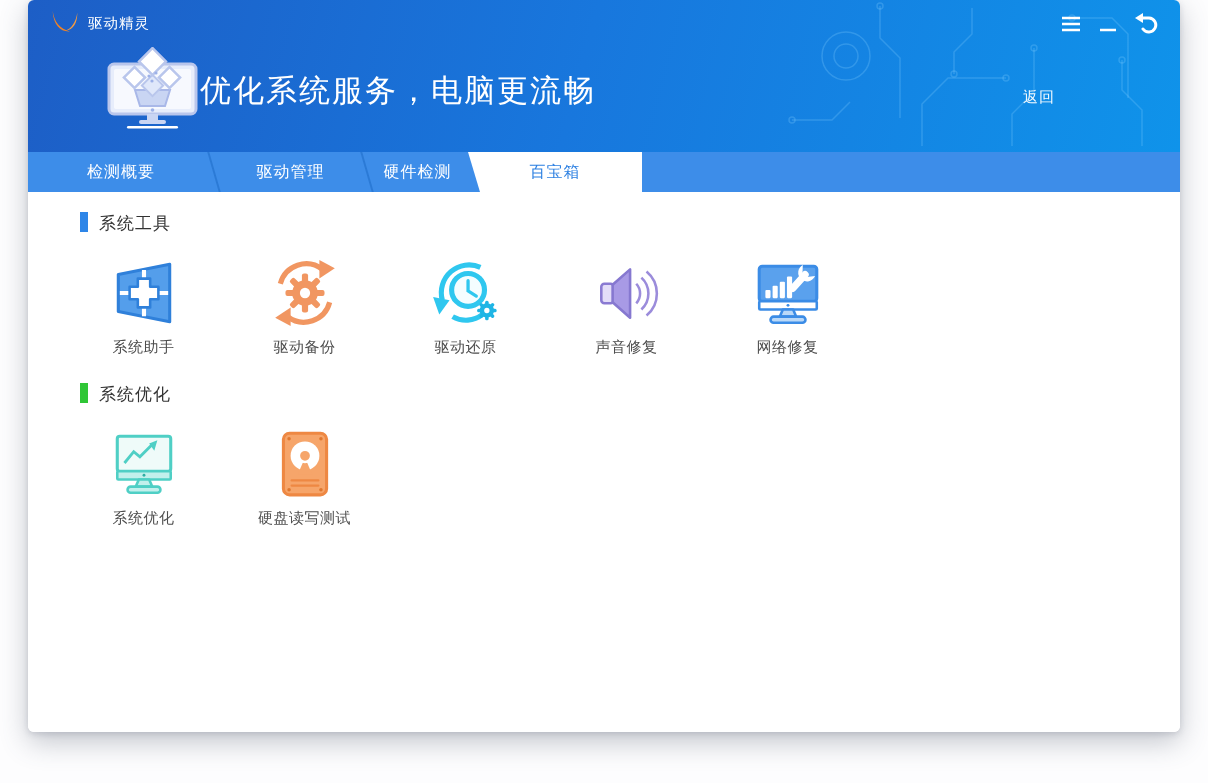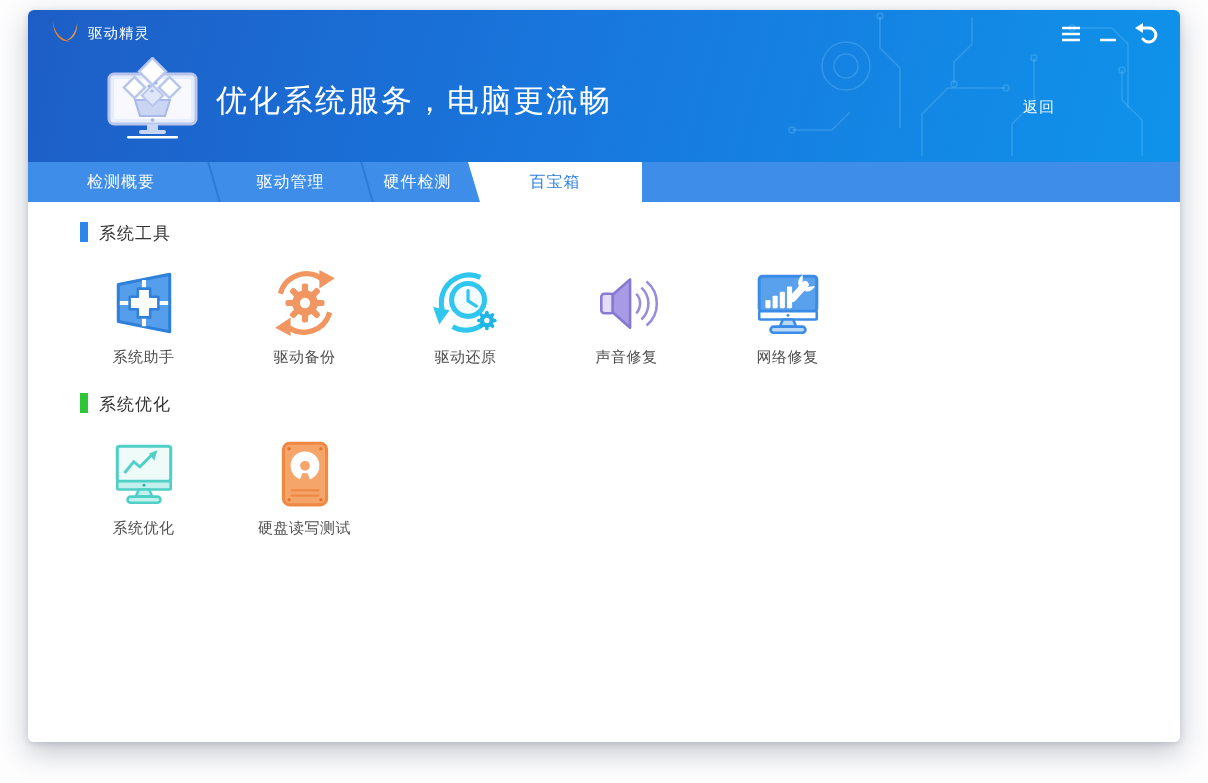--- a/index.html
+++ b/index.html
@@ -1,32 +1,32 @@
 <!DOCTYPE html>
 <html><head>
 <meta charset="utf-8">
 <style>
   * { margin:0; padding:0; box-sizing:border-box; }
   html,body { width:1208px; height:783px; overflow:hidden; background:#fdfdfe;
     font-family:"Liberation Sans","DejaVu Sans",sans-serif; }
-  .window { position:absolute; left:28px; top:10px; width:1152px; height:732px;
+  .window { position:absolute; left:28px; top:0; width:1152px; height:732px;
     border-radius:6px; overflow:hidden; background:#fff;
     box-shadow:0 10px 28px rgba(70,80,100,.32), 0 2px 6px rgba(70,80,100,.18); }
 
   
   .header { position:relative; height:152px;
     background:linear-gradient(105deg,#1d5ec6 0%,#1877dd 48%,#0f93ea 100%); }
   .circuit { position:absolute; right:0; top:0; pointer-events:none; }
   .topbar { position:relative; z-index:2; display:flex; align-items:center; height:42px; padding:0 22px; }
   .logo { display:flex; margin-top:6px; }
   .app-name { color:#fff; font-size:14.5px; margin-left:8px; margin-top:4px; letter-spacing:1px; }
   .win-controls { margin-left:auto; display:flex; align-items:center; gap:17px; margin-top:6px; }
   .ctrl { display:flex; cursor:pointer; }
   .banner { position:relative; z-index:2; display:flex; align-items:center; padding-left:77px; margin-top:5px; }
-  .banner-title { color:#fff; font-size:31px; font-weight:400; margin-left:16px; letter-spacing:2px; }
+  .banner-title { color:#fff; font-size:31px; font-weight:400; letter-spacing:2px; }
   .back-link { position:absolute; z-index:3; top:88px; right:125px; color:rgba(255,255,255,.95);
     font-size:15px; cursor:pointer; text-decoration:none; letter-spacing:1px;text-align:right; }
 
   
   .tabbar { display:flex; height:40px; background:#3d8de9; position:relative; }
   .tab { display:flex; align-items:center; justify-content:center; color:#fff;
     font-size:16px; cursor:pointer; position:relative; letter-spacing:1px; }
   .tab.w1 { width:186px; } .tab.w2 { width:153px; } .tab.w3 { width:101px; }
   .tab.has-sep::before { content:""; position:absolute; left:-1px; top:0; width:2px; height:40px;
     background:#2b7ad6; transform:skewX(16deg); }

